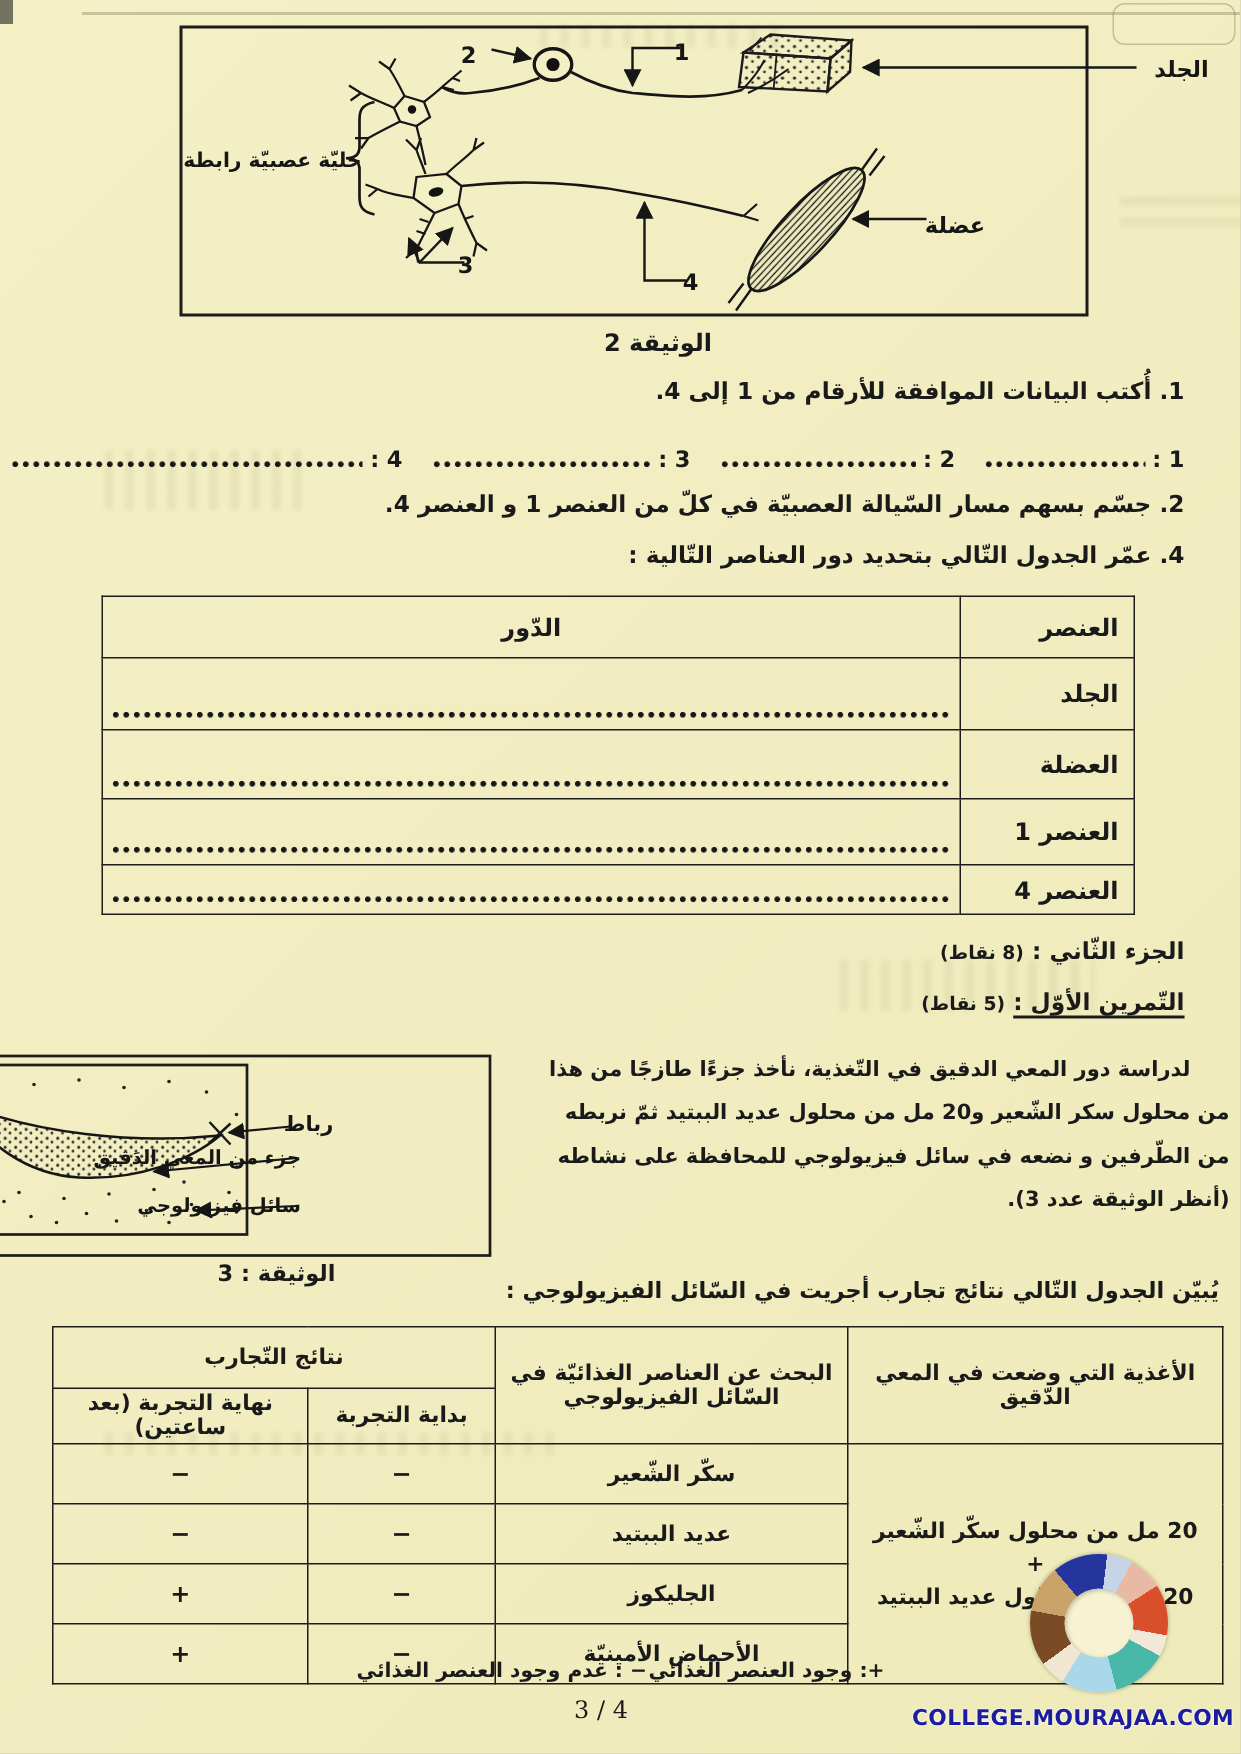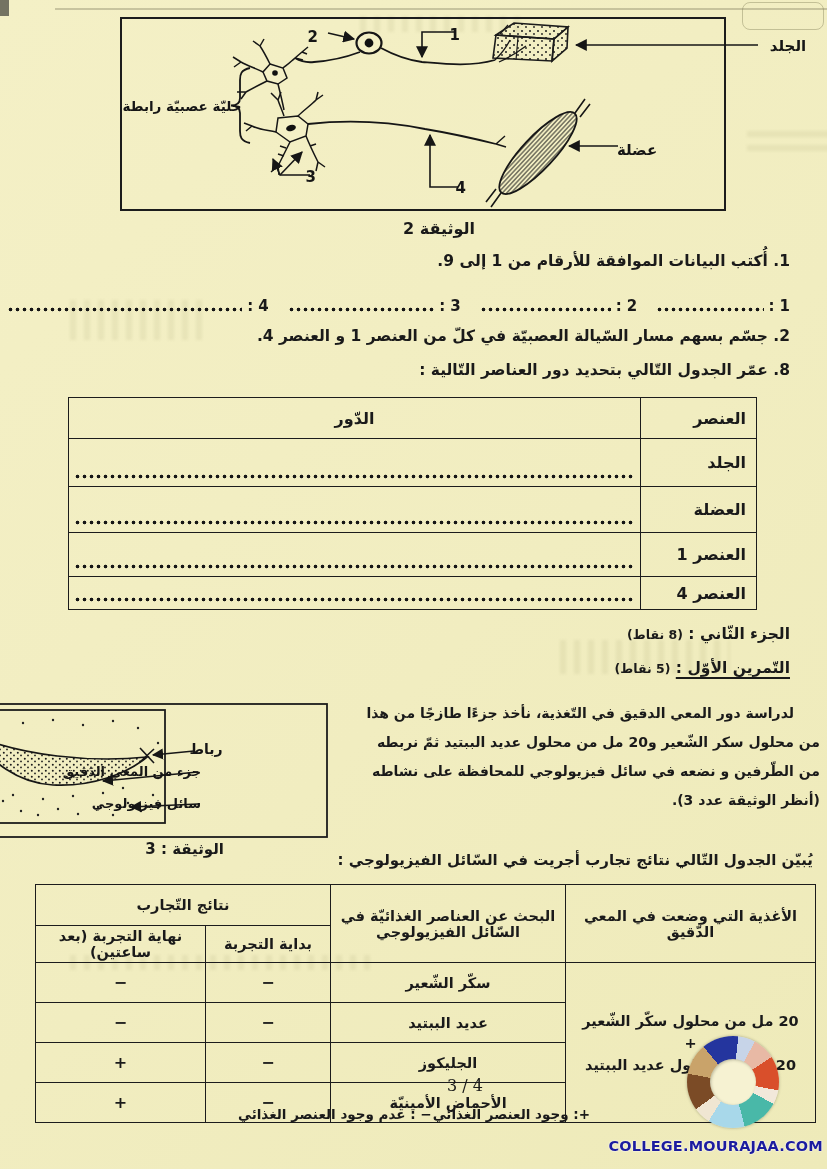--- a/index.html
+++ b/index.html
@@ -56,21 +56,21 @@
   #intro{position:absolute;top:851px;right:14px;font-size:15px;font-weight:700;}
   #table2{position:absolute;left:35px;top:884px;width:780px;border-collapse:collapse;table-layout:fixed;}
   #table2 td,#table2 th{border:1.7px solid #1c1c1c;font-weight:700;text-align:center;vertical-align:middle;padding:1px 4px;}
   #table2 th{font-size:14.5px;}
   #table2 td{font-size:14.5px;height:37px;}
   #table2 .sign{font-size:16px;}
   #table2 .foods-cell{font-size:14.5px;}
   #table2 .foods-cell .fl{margin:6px 4px;}
   
   #legend{position:absolute;top:1106px;left:238px;width:352px;display:flex;justify-content:space-between;font-size:13.5px;font-weight:700;}
-  #pagenum{position:absolute;top:1076px;left:383px;width:100px;text-align:right;font-size:16px;font-family:"DejaVu Serif",serif;}
+  #pagenum{position:absolute;top:1130px;left:383px;width:100px;text-align:left;font-size:16px;font-family:"DejaVu Serif",serif;}
   #site{position:absolute;top:1138px;right:4px;font-size:14.5px;font-weight:700;letter-spacing:.2px;color:#1c1c9e;
     text-shadow:0 0 2px #ffffff,0 0 1px #ffffff;direction:ltr;}
   #logo{position:absolute;left:687px;top:1036px;width:92px;height:92px;border-radius:50%;
     background:conic-gradient(from -40deg,
       #24359e 0% 13%, #c7d4e8 13% 19%, #e8b9a5 19% 27%, #d94f2b 27% 39%,
       #f2e8da 39% 44%, #49b8a8 44% 57%, #a8d8ea 57% 70%, #f0e6d2 70% 76%,
       #7b4b26 76% 89%, #c9a36a 89% 100%);
     box-shadow:0 0 3px rgba(60,60,40,.4);}
   #logo::after{content:"";position:absolute;left:50%;top:50%;width:46px;height:46px;margin:-23px 0 0 -23px;
     border-radius:50%;background:#f6f2d2;box-shadow:inset 1px 1px 3px rgba(80,80,60,.35);}
@@ -166,21 +166,21 @@
 
       <path d="M638,30 L456,30" fill="none" stroke="#161616" stroke-width="1.6" marker-end="url(#ah2)"></path>
       <text x="668" y="36" text-anchor="middle" font-size="15">الجلد</text>
       <path d="M498,131 L449,131" fill="none" stroke="#161616" stroke-width="1.6" marker-end="url(#ah2)"></path>
       <text x="517" y="140" text-anchor="middle" font-size="15">عضلة</text>
     </svg>
   </div>
 
   <div class="caption" id="cap-doc2">الوثيقة 2</div>
 
-  <div class="q" id="q1">1. أُكتب البيانات الموافقة للأرقام من 1 إلى 9.</div>
+  <div class="q" id="q1">1. أُكتب البيانات الموافقة للأرقام من 1 إلى 4.</div>
 
   <div class="answers">
     <div class="ans-item a1">
       <span class="num">1</span>
       <span class="colon">:</span>
       <span class="dotlead"></span>
     </div>
     <div class="ans-item a2">
       <span class="num">2</span>
       <span class="colon">:</span>
@@ -192,21 +192,21 @@
       <span class="dotlead"></span>
     </div>
     <div class="ans-item a4">
       <span class="num">4</span>
       <span class="colon">:</span>
       <span class="dotlead"></span>
     </div>
   </div>
 
   <div class="q" id="q2">2. جسّم بسهم مسار السّيالة العصبيّة في كلّ من العنصر 1 و العنصر 4.</div>
-  <div class="q" id="q3">8. عمّر الجدول التّالي بتحديد دور العناصر التّالية :</div>
+  <div class="q" id="q3">4. عمّر الجدول التّالي بتحديد دور العناصر التّالية :</div>
 
   <table id="table1" dir="rtl">
     <colgroup>
         <col style="width:116px">
         <col style="width:572px">
       </colgroup>
     <tbody>
         <tr>
       <th class="el-cell">العنصر</th>
       <th style="text-align:center;">الدّور</th>

